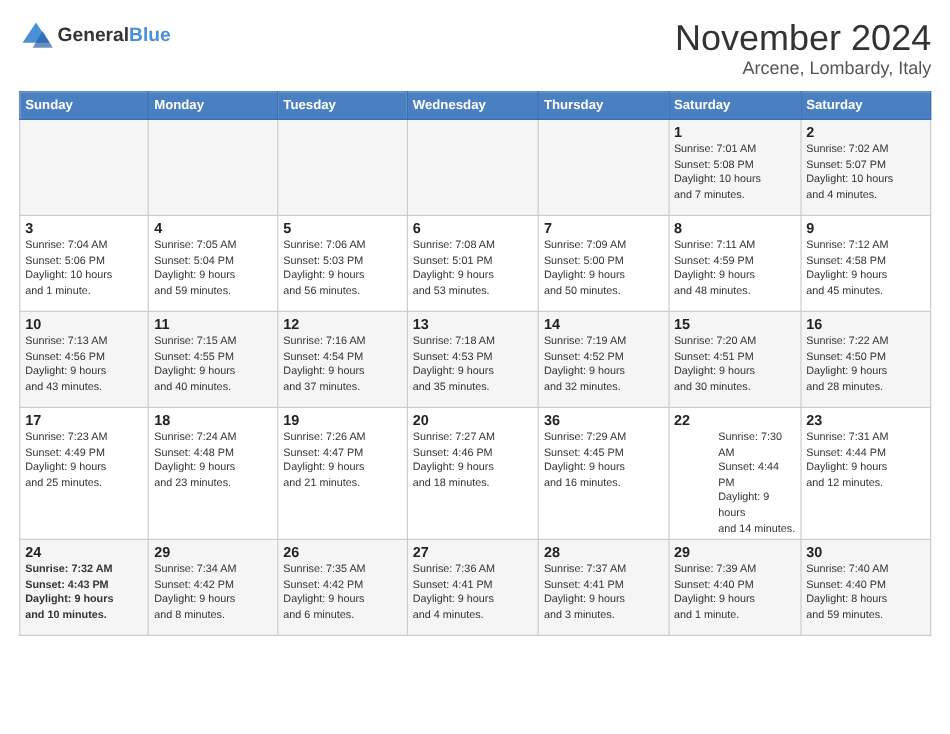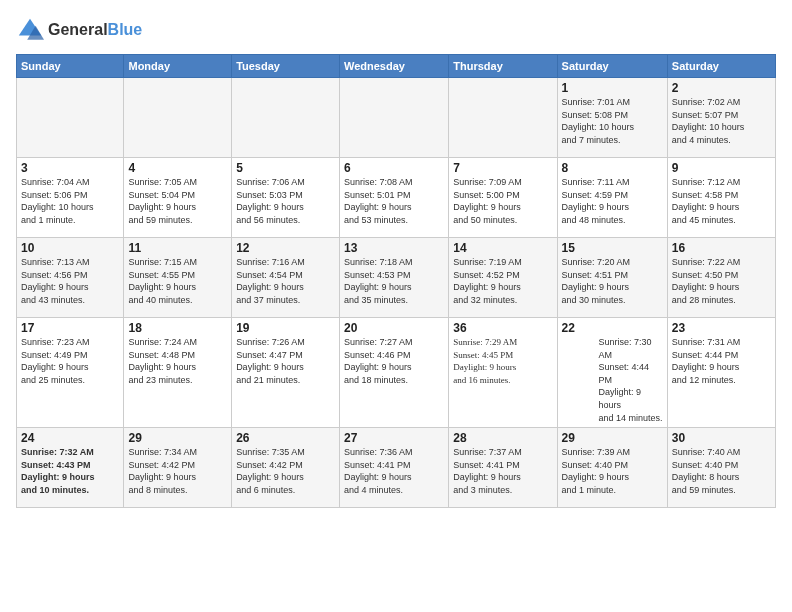--- a/index.html
+++ b/index.html
@@ -100,20 +100,24 @@
   <div class="header">
     <div class="logo">
       <svg class="logo-icon" viewBox="0 0 40 40">
         <polygon points="20,4 36,28 4,28" fill="#4a90d9"></polygon>
         <polygon points="28,14 40,34 16,34" fill="#2a5fa5" opacity="0.7"></polygon>
       </svg>
       <div>
         <div style="font-size:16px;font-weight:bold;color:#333;">General<span style="color:#4a90d9;">Blue</span></div>
       </div>
     </div>
+    <div class="title-section">
+      <div class="month-title">November 2024</div>
+      <div class="subtitle">Arcene, Lombardy, Italy</div>
+    </div>
   </div>
 
   <table class="calendar">
     <thead>
       <tr>
       <th>Sunday</th>
           <th>Monday</th>
           <th>Tuesday</th>
           <th>Wednesday</th>
           <th>Thursday</th>
@@ -269,21 +273,21 @@
           </td>
           <td>
             <span class="day-num">20</span>
             <div class="day-info" style="white-space: pre-line;">Sunrise: 7:27 AM
 Sunset: 4:46 PM
 Daylight: 9 hours
 and 18 minutes.</div>
           </td>
           <td>
             <span class="day-num">36</span>
-            <div class="day-info" style="white-space: pre-line; font-family: Liberation Serif, serif;">Sunrise: 7:29 AM
+            <div class="day-info" style="white-space: pre-line;">Sunrise: 7:29 AM
 Sunset: 4:45 PM
 Daylight: 9 hours
 and 16 minutes.</div>
           </td>
           <td>
             <span class="day-num">22</span>
             <div class="day-info" style="white-space: pre-line; margin-left: 37px;">Sunrise: 7:30 AM
 Sunset: 4:44 PM
 Daylight: 9 hours
 and 14 minutes.</div>

